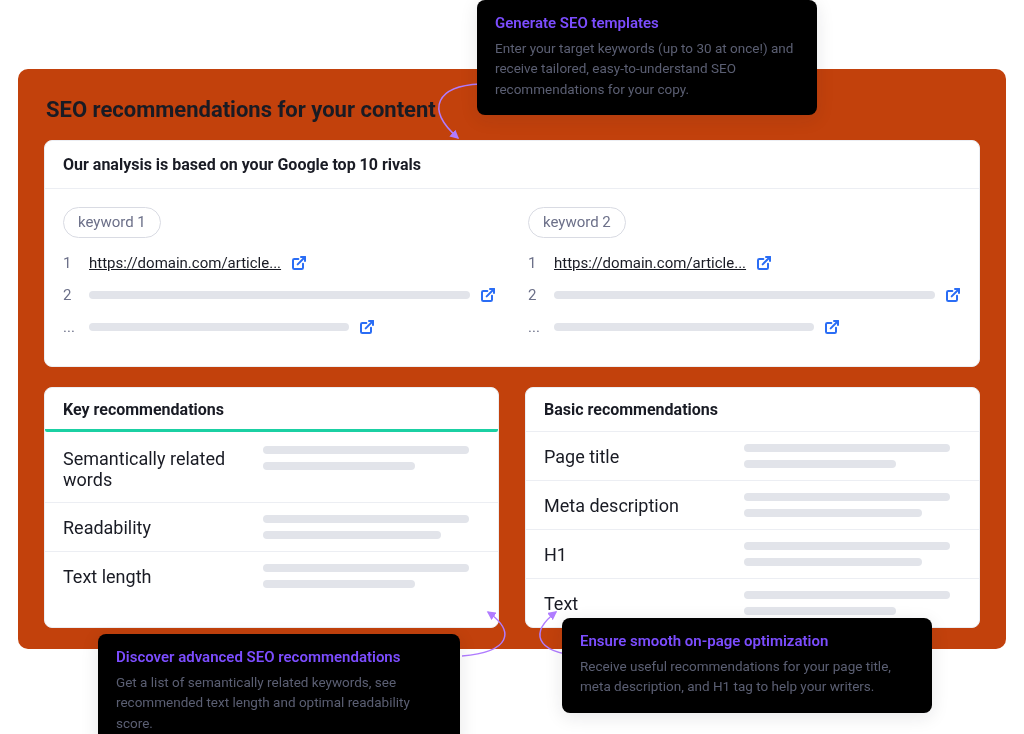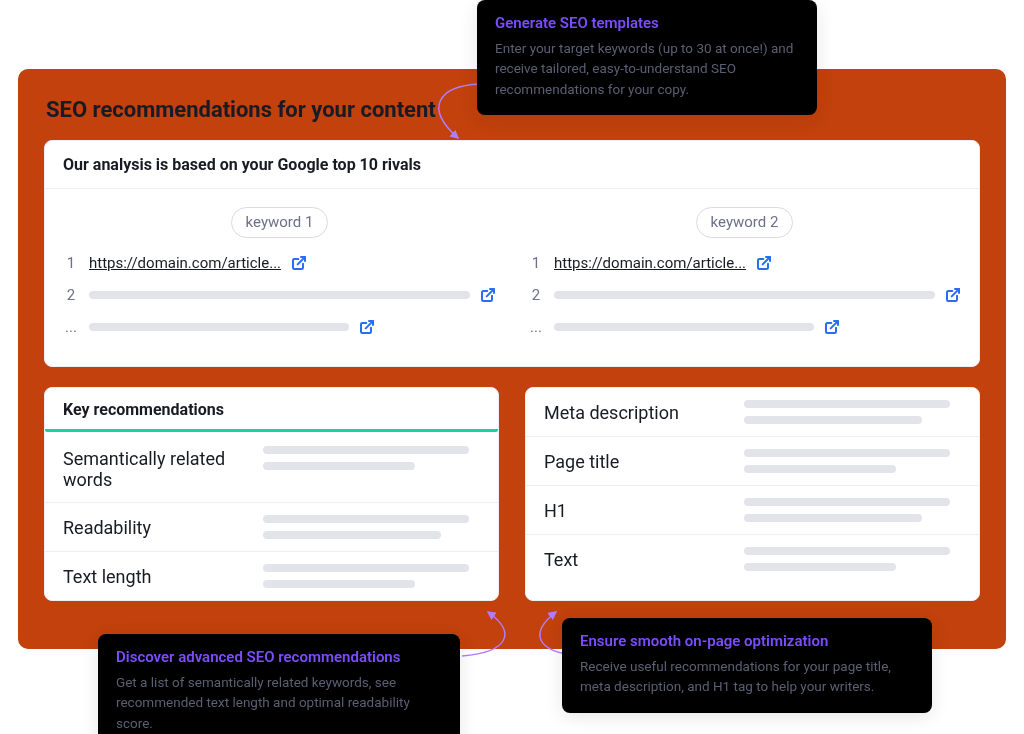--- a/index.html
+++ b/index.html
@@ -42,21 +42,20 @@
   .panel-header {
     padding: 14px 18px 14px 18px;
     font-size: 16px;
     font-weight: 700;
     border-bottom: 1px solid #eceef3;
   }
   .keyword-row {
     display: flex;
     gap: 32px;
     padding: 18px 18px 18px 18px;
-    text-align: center;
   }
   .keyword-col {
     flex: 1;
   }
   .chip {
     display: inline-block;
     border: 1px solid #d9dbe3;
     border-radius: 18px;
     padding: 5px 14px 6px 14px;
     font-size: 15px;
@@ -284,32 +283,33 @@
         <div class="row-item">
           <div class="row-label">Text length</div>
           <div class="row-bars">
             <div class="bar-long"></div>
               <div class="bar-short"></div>
           </div>
         </div>
       </div>
 
       <div class="col-panel">
+        <div class="col-header plain">Basic recommendations</div>
+        <div class="row-item">
+          <div class="row-label">Page title</div>
+          <div class="row-bars">
+            <div class="bar-long"></div>
+              <div class="bar-short"></div>
+          </div>
+        </div>
         <div class="row-item">
           <div class="row-label">Meta description</div>
           <div class="row-bars">
             <div class="bar-long"></div>
               <div class="bar-med"></div>
-          </div>
-        </div>
-        <div class="row-item">
-          <div class="row-label">Page title</div>
-          <div class="row-bars">
-            <div class="bar-long"></div>
-              <div class="bar-short"></div>
           </div>
         </div>
         <div class="row-item">
           <div class="row-label">H1</div>
           <div class="row-bars">
             <div class="bar-long"></div>
               <div class="bar-med"></div>
           </div>
         </div>
         <div class="row-item">

